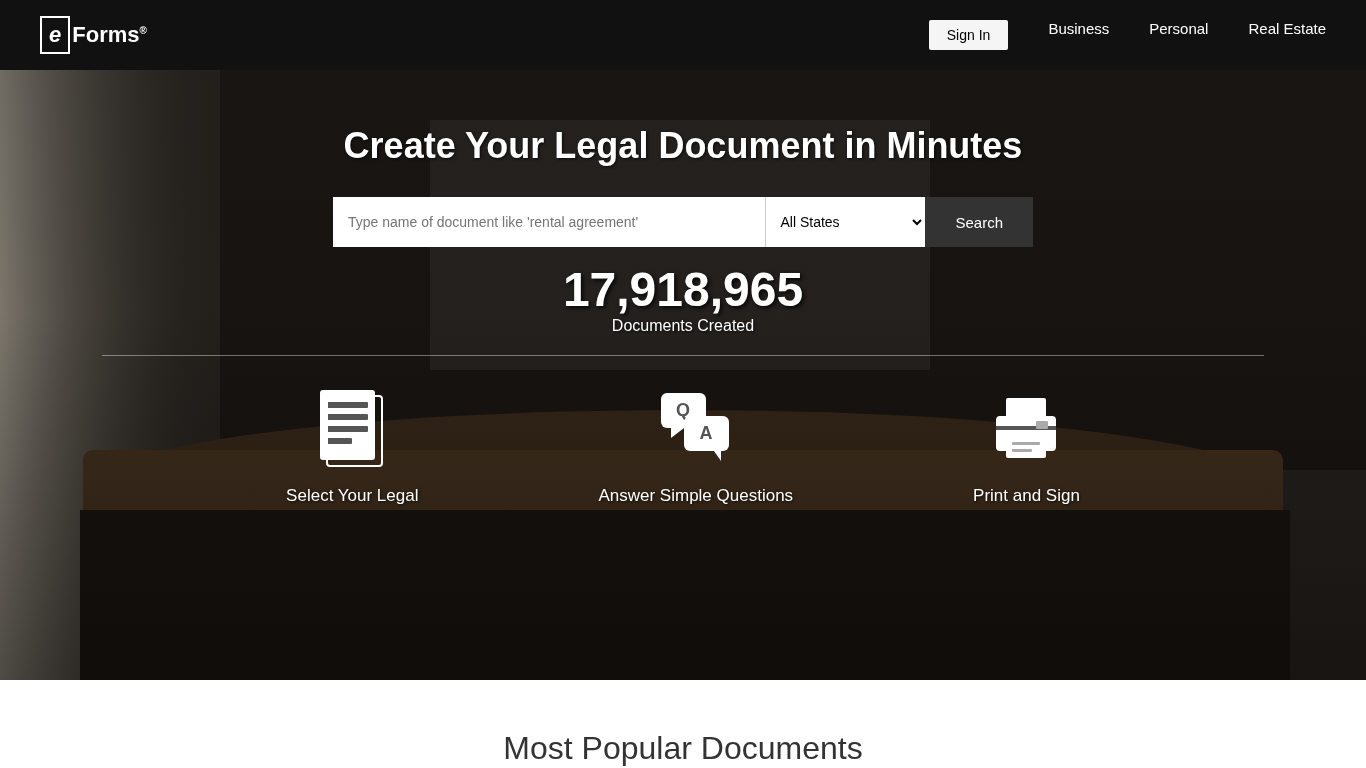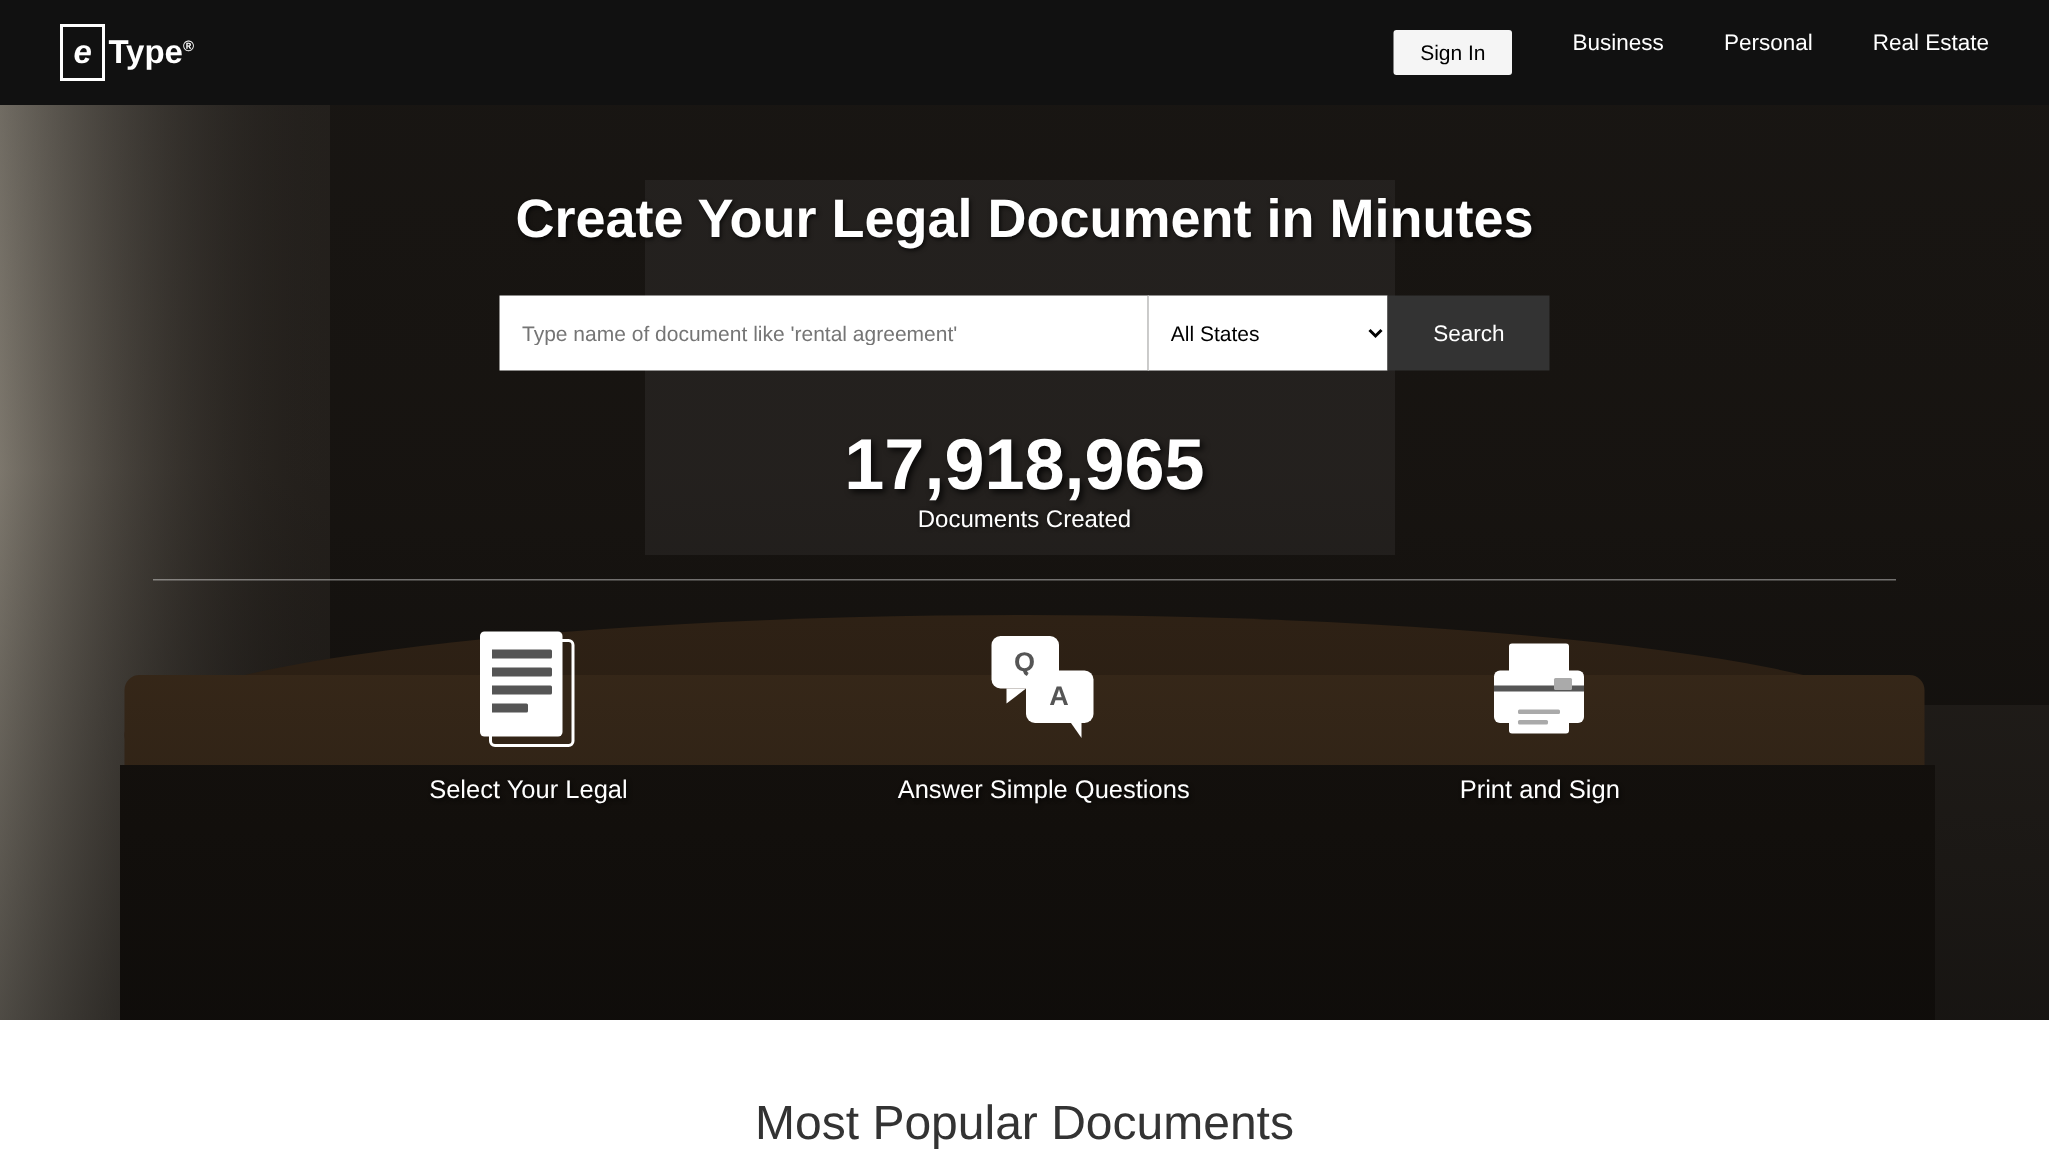--- a/index.html
+++ b/index.html
@@ -103,21 +103,21 @@
       font-weight: 700;
       margin-bottom: 30px;
       text-align: center;
       text-shadow: 1px 1px 3px rgba(0,0,0,0.7);
     }
 
     .search-bar {
       display: flex;
       width: 700px;
       height: 50px;
-      margin-bottom: 38px;
+      margin-bottom: 17px;
     }
     .search-input {
       flex: 1;
       padding: 0 15px;
       font-size: 14px;
       color: #666;
       border: none;
       outline: none;
       background: white;
     }
@@ -136,21 +136,20 @@
       background: #333;
       color: white;
       border: none;
       padding: 0 30px;
       font-size: 15px;
       cursor: pointer;
     }
 
     .documents-count {
       text-align: center;
-      margin-bottom: 10px;
     }
     .count-number {
       font-size: 48px;
       font-weight: bold;
       color: white;
       text-shadow: 2px 2px 4px rgba(0,0,0,0.8);
       line-height: 1.1;
     }
     .count-label {
       color: white;
@@ -213,21 +212,21 @@
     }
   </style>
 </head>
 <body>
 
 <header class="header">
   <div class="logo-container">
     <div class="logo-box">
       <span class="logo-e">e</span>
     </div>
-    <span class="logo-forms"><span>Type</span><span class="logo-reg">®</span></span>
+    <span class="logo-forms"><span>Forms</span><span class="logo-reg">®</span></span>
   </div>
   <div class="header-right">
     <button class="sign-in-btn">Sign In</button>
     <nav class="nav-links">
       <a class="nav-link">Business</a>
       <a class="nav-link">Personal</a>
       <a class="nav-link">Real Estate</a>
     </nav>
   </div>
 </header>

